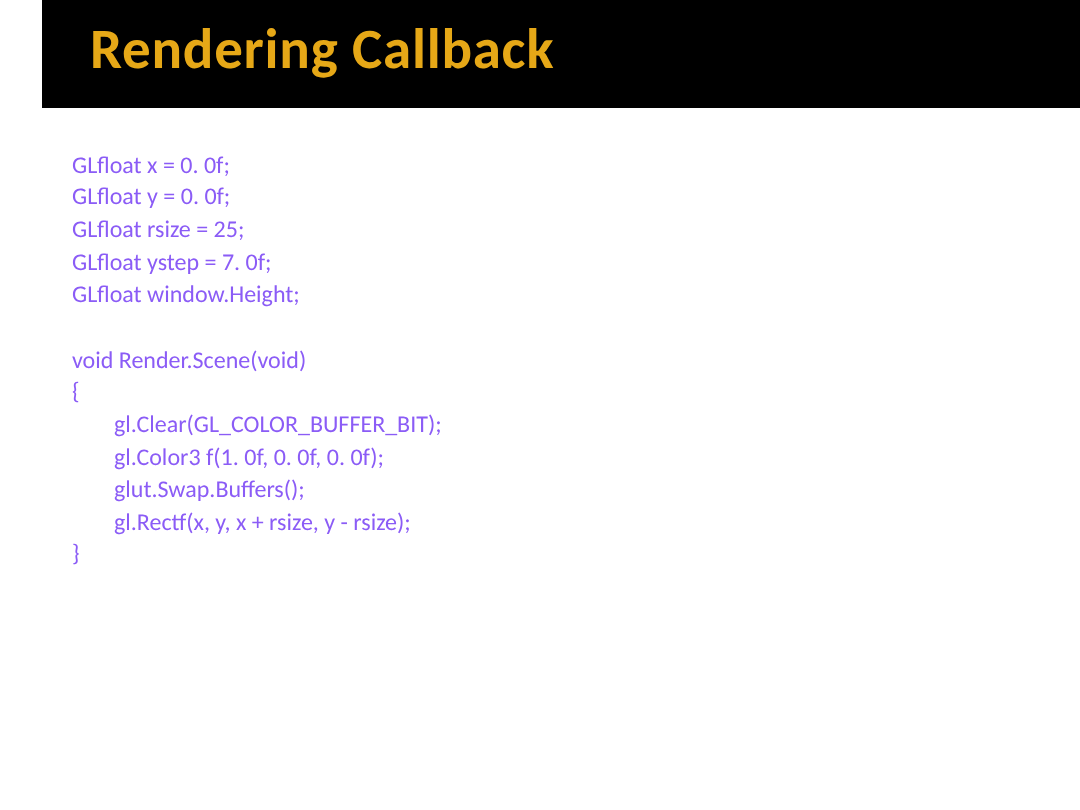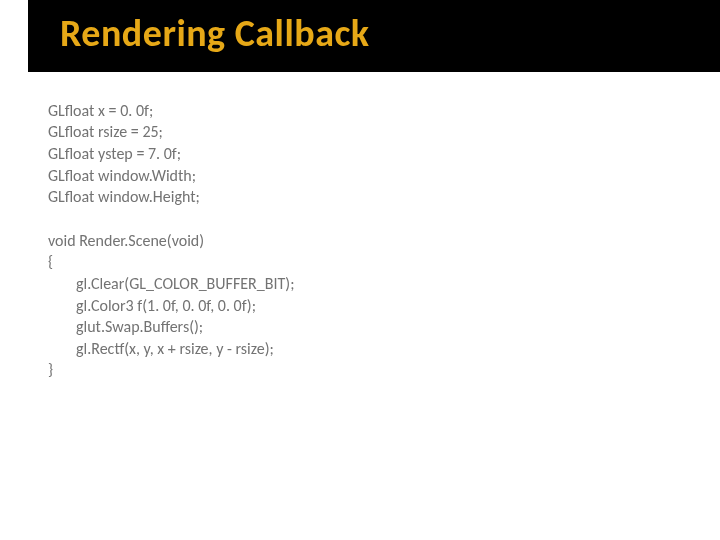--- a/index.html
+++ b/index.html
@@ -26,21 +26,21 @@
   }
   .title-text {
     color: #e6a817; 
     font-size: 38px;
     font-weight: 700;
     letter-spacing: 0.5px;
     line-height: 1.05;
   }
   .body {
     padding: 28px 0 0 48px;
-    color: #737373;
+    color: #8b5cf6;
     font-size: 16px;
     line-height: 1.35;
   }
   .block {
     margin-bottom: 22px;
   }
   .indent {
     padding-left: 28px;
   }
 </style>
@@ -50,23 +50,23 @@
 <div class="slide">
 
   <div class="title-bar">
     <div class="title-text">Rendering Callback</div>
   </div>
 
   <div class="body">
 
     <div class="block">
       <div>GLfloat x = 0. 0f;</div>
+      <div>GLfloat y = 0. 0f;</div>
       <div>GLfloat rsize = 25;</div>
       <div>GLfloat ystep = 7. 0f;</div>
-      <div>GLfloat window.Width;</div>
       <div>GLfloat window.Height;</div>
     </div>
 
     <div class="block">
       <div>void Render.Scene(void)</div>
       <div>{</div>
       <div class="indent">
         <div>gl.Clear(GL_COLOR_BUFFER_BIT);</div>
         <div>gl.Color3 f(1. 0f, 0. 0f, 0. 0f);</div>
         <div>glut.Swap.Buffers();</div>

